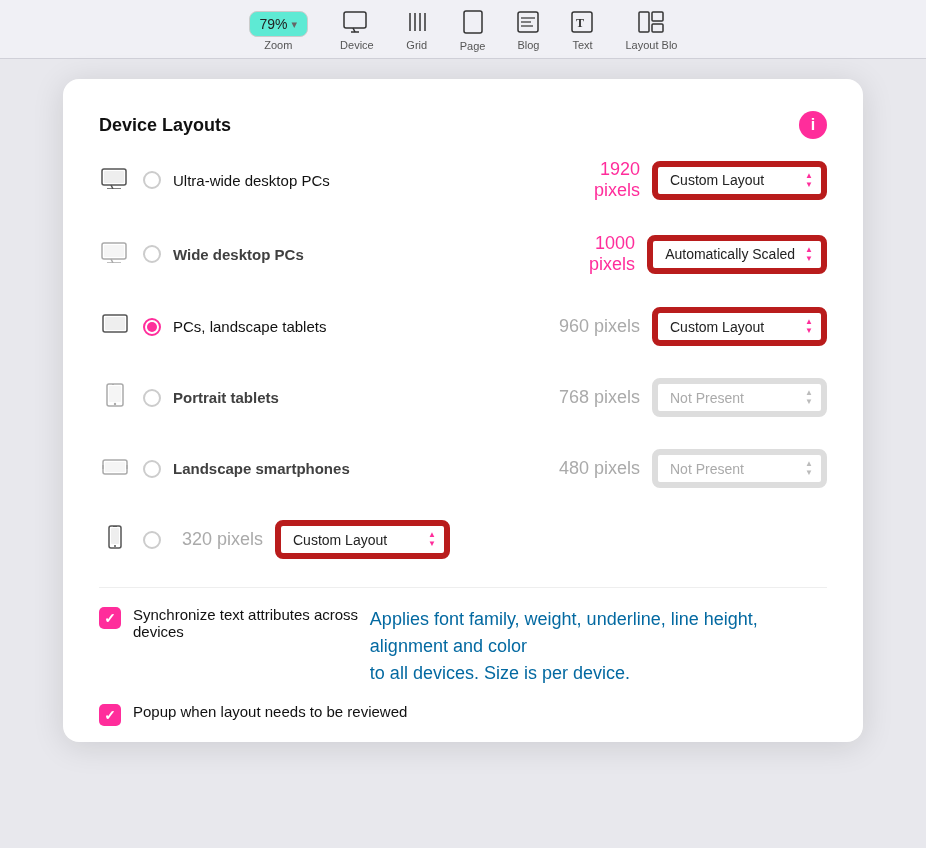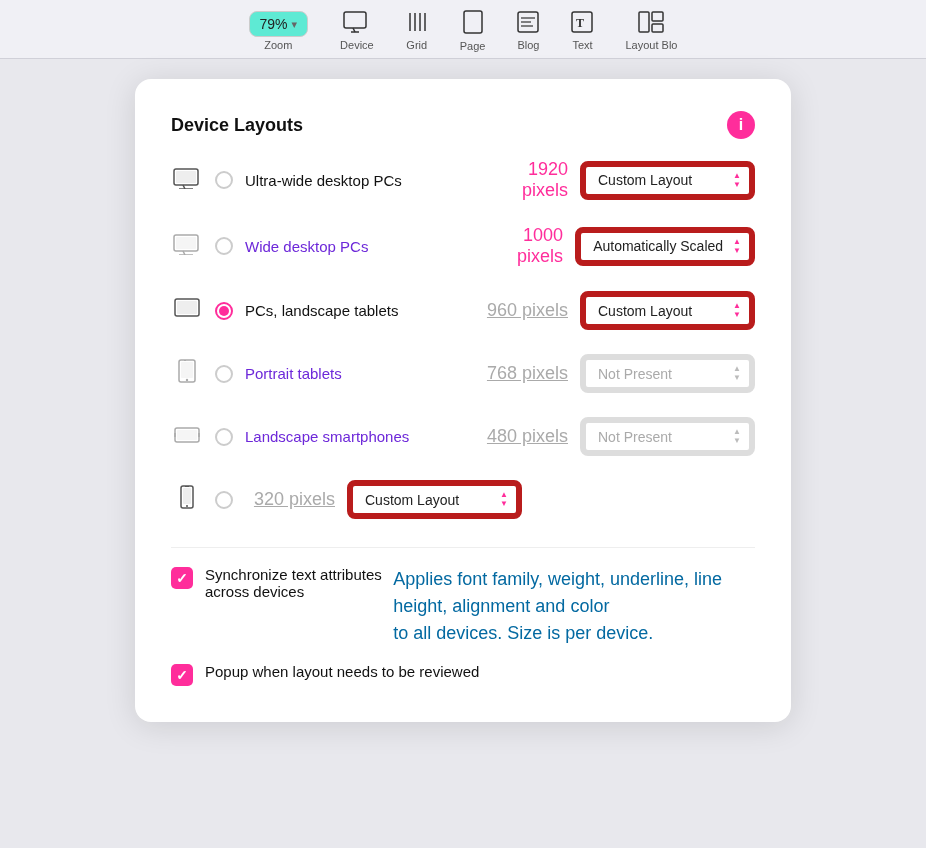--- a/index.html
+++ b/index.html
@@ -53,22 +53,22 @@
     .main {
       display: flex;
       justify-content: center;
       padding: 20px;
     }
 
     
     .card {
       background: white;
       border-radius: 16px;
-      padding: 32px 36px 36px;
-      width: 656px;
+      padding: 32px 36px 16px;
+      width: 800px;
       box-shadow: 0 4px 32px rgba(0,0,0,0.12);
       position: relative;
     }
 
     .card-header {
       display: flex;
       align-items: center;
       justify-content: space-between;
       margin-bottom: 10px;
     }
@@ -95,21 +95,21 @@
       font-size: 14px;
       color: #444;
       margin-bottom: 28px;
       line-height: 1.5;
     }
 
     
     .device-list {
       display: flex;
       flex-direction: column;
-      gap: 4px;
+      gap: 12px;
     }
     .device-row {
       display: flex;
       align-items: center;
       padding: 10px 0;
       gap: 12px;
     }
     .device-icon {
       width: 32px;
       text-align: center;
@@ -139,34 +139,33 @@
       border-radius: 50%;
       background: #ff2d9b;
     }
     .device-name {
       font-size: 15px;
       color: #111;
       flex: 1;
       font-weight: 500;
     }
     .device-name.muted {
-      color: #6d28d9;
-      font-weight: 400;
+      color: #404040;
+      font-weight: 700;
     }
     .pixel-label {
       font-size: 18px;
       color: #ff2d9b;
       width: 90px;
       text-align: right;
       flex-shrink: 0;
       font-weight: 500;
     }
     .pixel-label.muted {
       color: #aaa;
-      text-decoration: underline;
     }
 
     
     .layout-select {
       display: flex;
       align-items: center;
       background: white;
       border: 6px solid #b91c1c;
       border-radius: 8px;
       padding: 5px 8px 5px 12px;

